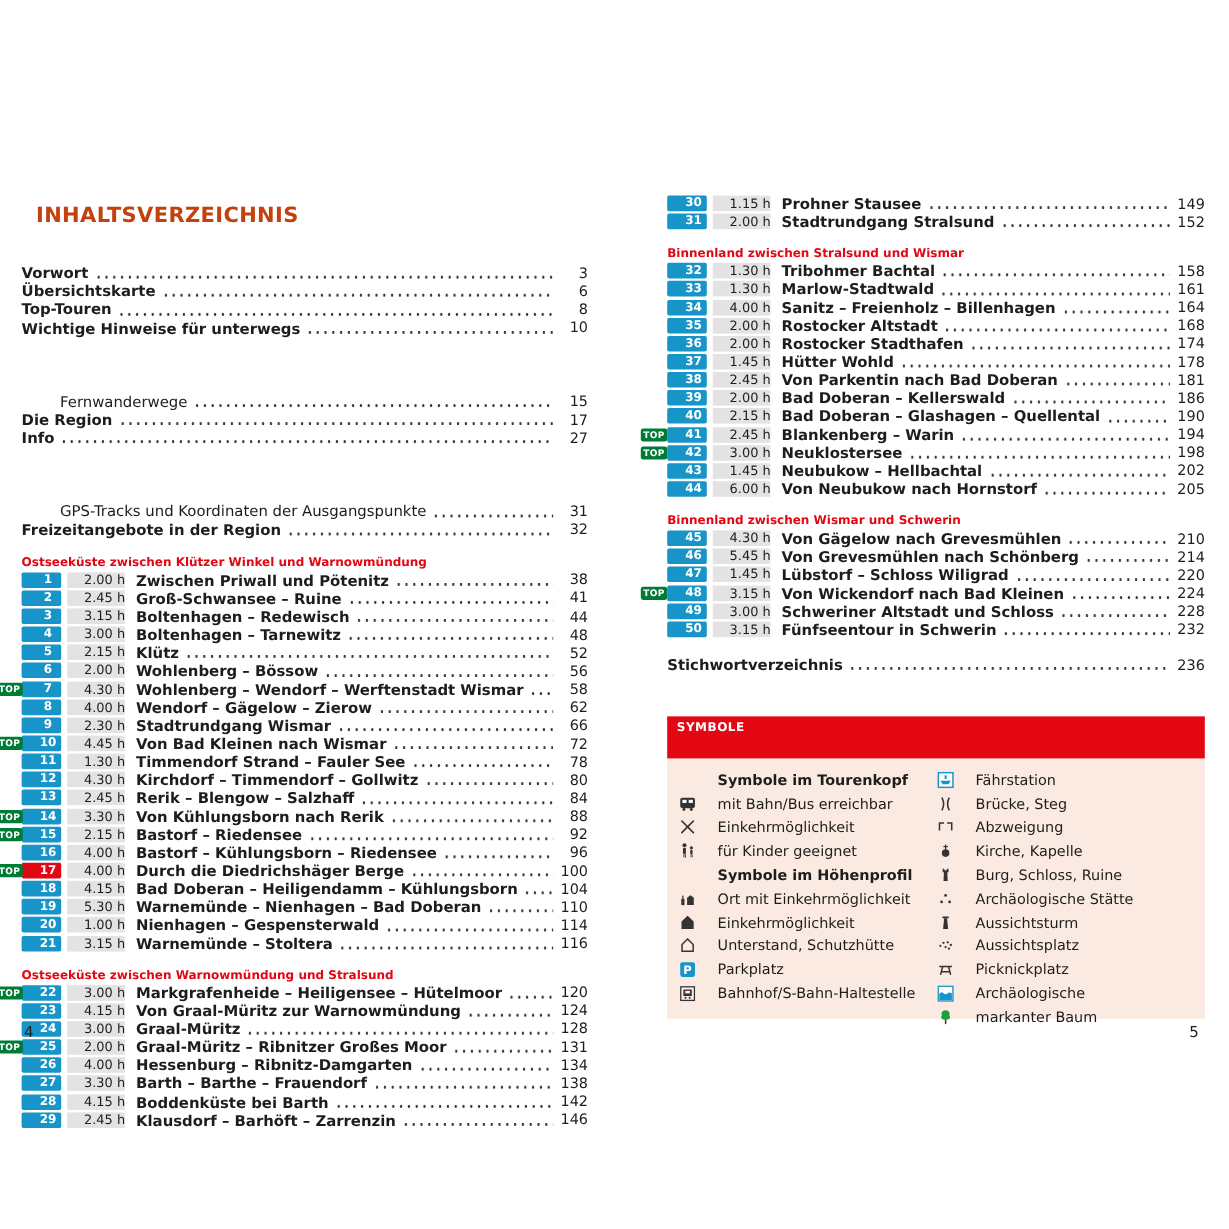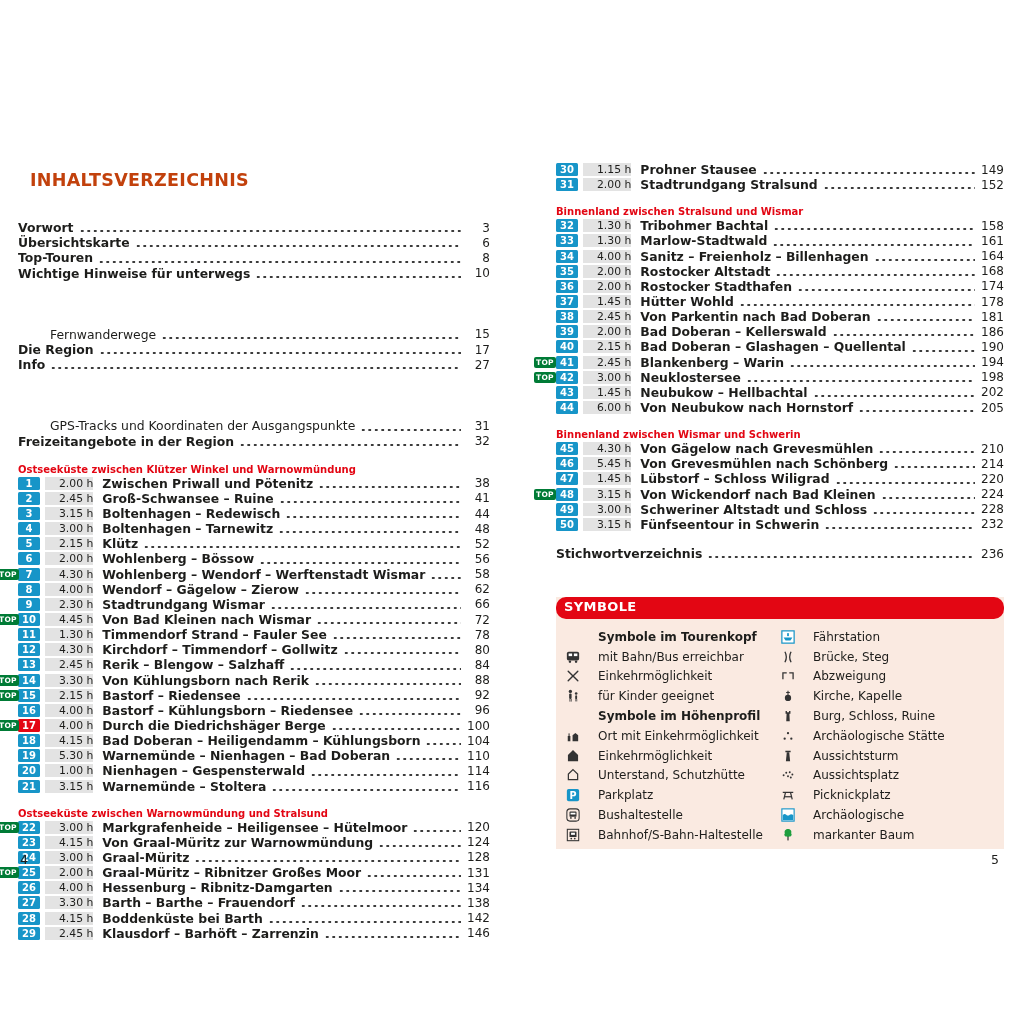--- a/index.html
+++ b/index.html
@@ -23,41 +23,41 @@
     background-image:radial-gradient(circle,#3a3a3a 1.05px,transparent 1.25px);
     background-size:6.5px 4px; background-repeat:repeat-x; background-position:left bottom 2px; }
   .pg { min-width:26px; text-align:right; font-size:12px; white-space:nowrap; }
 
   .sec-header { margin:14px 0 1px; font-size:10px; font-weight:bold; color:#e30613; white-space:nowrap; }
   .page-left .sec-header:first-of-type { margin-top:15px; }
 
   .trow { display:flex; align-items:center; height:15.15px; position:relative; font-size:12.4px; }
   .num { display:inline-flex; justify-content:center; align-items:center; flex:0 0 22px;
          height:13px; background:#1795c8; color:#fff; font-weight:bold; font-size:10px;
-         border-radius:1.5px; margin-right:5px; }
+         border-radius:1.5px; margin-right:5px;padding-left:11px; }
   .num.red { background:#e30613; }
   .topb { position:absolute; top:2px; display:inline-flex; justify-content:center; align-items:center;
           height:11px; padding:0 2px; background:#007b36; color:#fff; font-weight:bold;
           font-size:7.5px; letter-spacing:.3px; border-radius:2px; }
   .page-left  .topb { left:-21px; }
   .page-right .topb { left:-22px; }
   .time { flex:0 0 40px; height:13px; line-height:13px; background:#e3e3e3; font-size:10.8px;
           padding-left:14px; box-sizing:border-box; margin-right:9px; white-space:nowrap; }
   .ttl { font-weight:bold; white-space:nowrap; }
 
   .stichwort { margin-top:14px; }
 
   .folio { position:absolute; font-size:12.5px; }
   .folio.left  { left:20px;  top:852px; }
   .folio.right { left:991px; top:852px; }
 
   .symbols { position:absolute; left:556px; top:597px; width:448px; height:252px;
              background:#faeae1; }
-  .symbols-header { height:22px; line-height:20px; background:#e30613; color:#fff;
-                    font-weight:bold; font-size:13px; padding-left:8px; letter-spacing:.4px;border-radius:10px; }
+  .symbols-header { height:35px; line-height:20px; background:#e30613; color:#fff;
+                    font-weight:bold; font-size:10px; padding-left:8px; letter-spacing:.4px; }
   .symbols-cols { display:flex; padding:8px 8px 0 10px; }
   .scol { flex:1 1 50%; }
   .srow { display:flex; align-items:center; height:19.8px; font-size:12px; }
   .sicon { flex:0 0 32px; display:inline-flex; align-items:center; }
   .sicon svg { width:14px; height:14px; display:block; }
   .slbl { white-space:nowrap; }
   .slbl.bold { font-weight:bold; }
 </style>
 </head>
 <body>
@@ -570,32 +570,20 @@
             <svg viewBox="0 0 16 16">
               <rect x="1" y="1" width="14" height="14" rx="2" fill="#1795c8"></rect>
               <text x="8" y="12.2" font-size="11" font-weight="bold" fill="#fff" text-anchor="middle" font-family="DejaVu Sans,sans-serif">P</text>
             </svg>
           </span>
           <span class="slbl">Parkplatz</span>
         </div>
         <div class="srow">
           <span class="sicon">
             <svg viewBox="0 0 16 16">
-              <rect x="1" y="1" width="14" height="14" rx="3.5" fill="none" stroke="#333" stroke-width="1.2"></rect>
-              <rect x="4" y="4" width="8" height="6" rx="1" fill="#333"></rect>
-              <rect x="5.2" y="5.4" width="5.6" height="2" fill="#fff"></rect>
-              <circle cx="5.6" cy="11.4" r="1" fill="#333"></circle>
-              <circle cx="10.4" cy="11.4" r="1" fill="#333"></circle>
-            </svg>
-          </span>
-          <span class="slbl">Bushaltestelle</span>
-        </div>
-        <div class="srow">
-          <span class="sicon">
-            <svg viewBox="0 0 16 16">
               <rect x="1.5" y="1.5" width="13" height="13" fill="none" stroke="#333" stroke-width="1.2"></rect>
               <path d="M5 4 h6 a1 1 0 0 1 1 1 v5.2 H4 V5 a1 1 0 0 1 1-1 z" fill="#333"></path>
               <rect x="5.8" y="5.4" width="4.4" height="2.4" fill="#fff"></rect>
               <circle cx="6" cy="12" r="1" fill="#333"></circle>
               <circle cx="10" cy="12" r="1" fill="#333"></circle>
             </svg>
           </span>
           <span class="slbl">Bahnhof/S-Bahn-Haltestelle</span>
         </div>
       </div>

